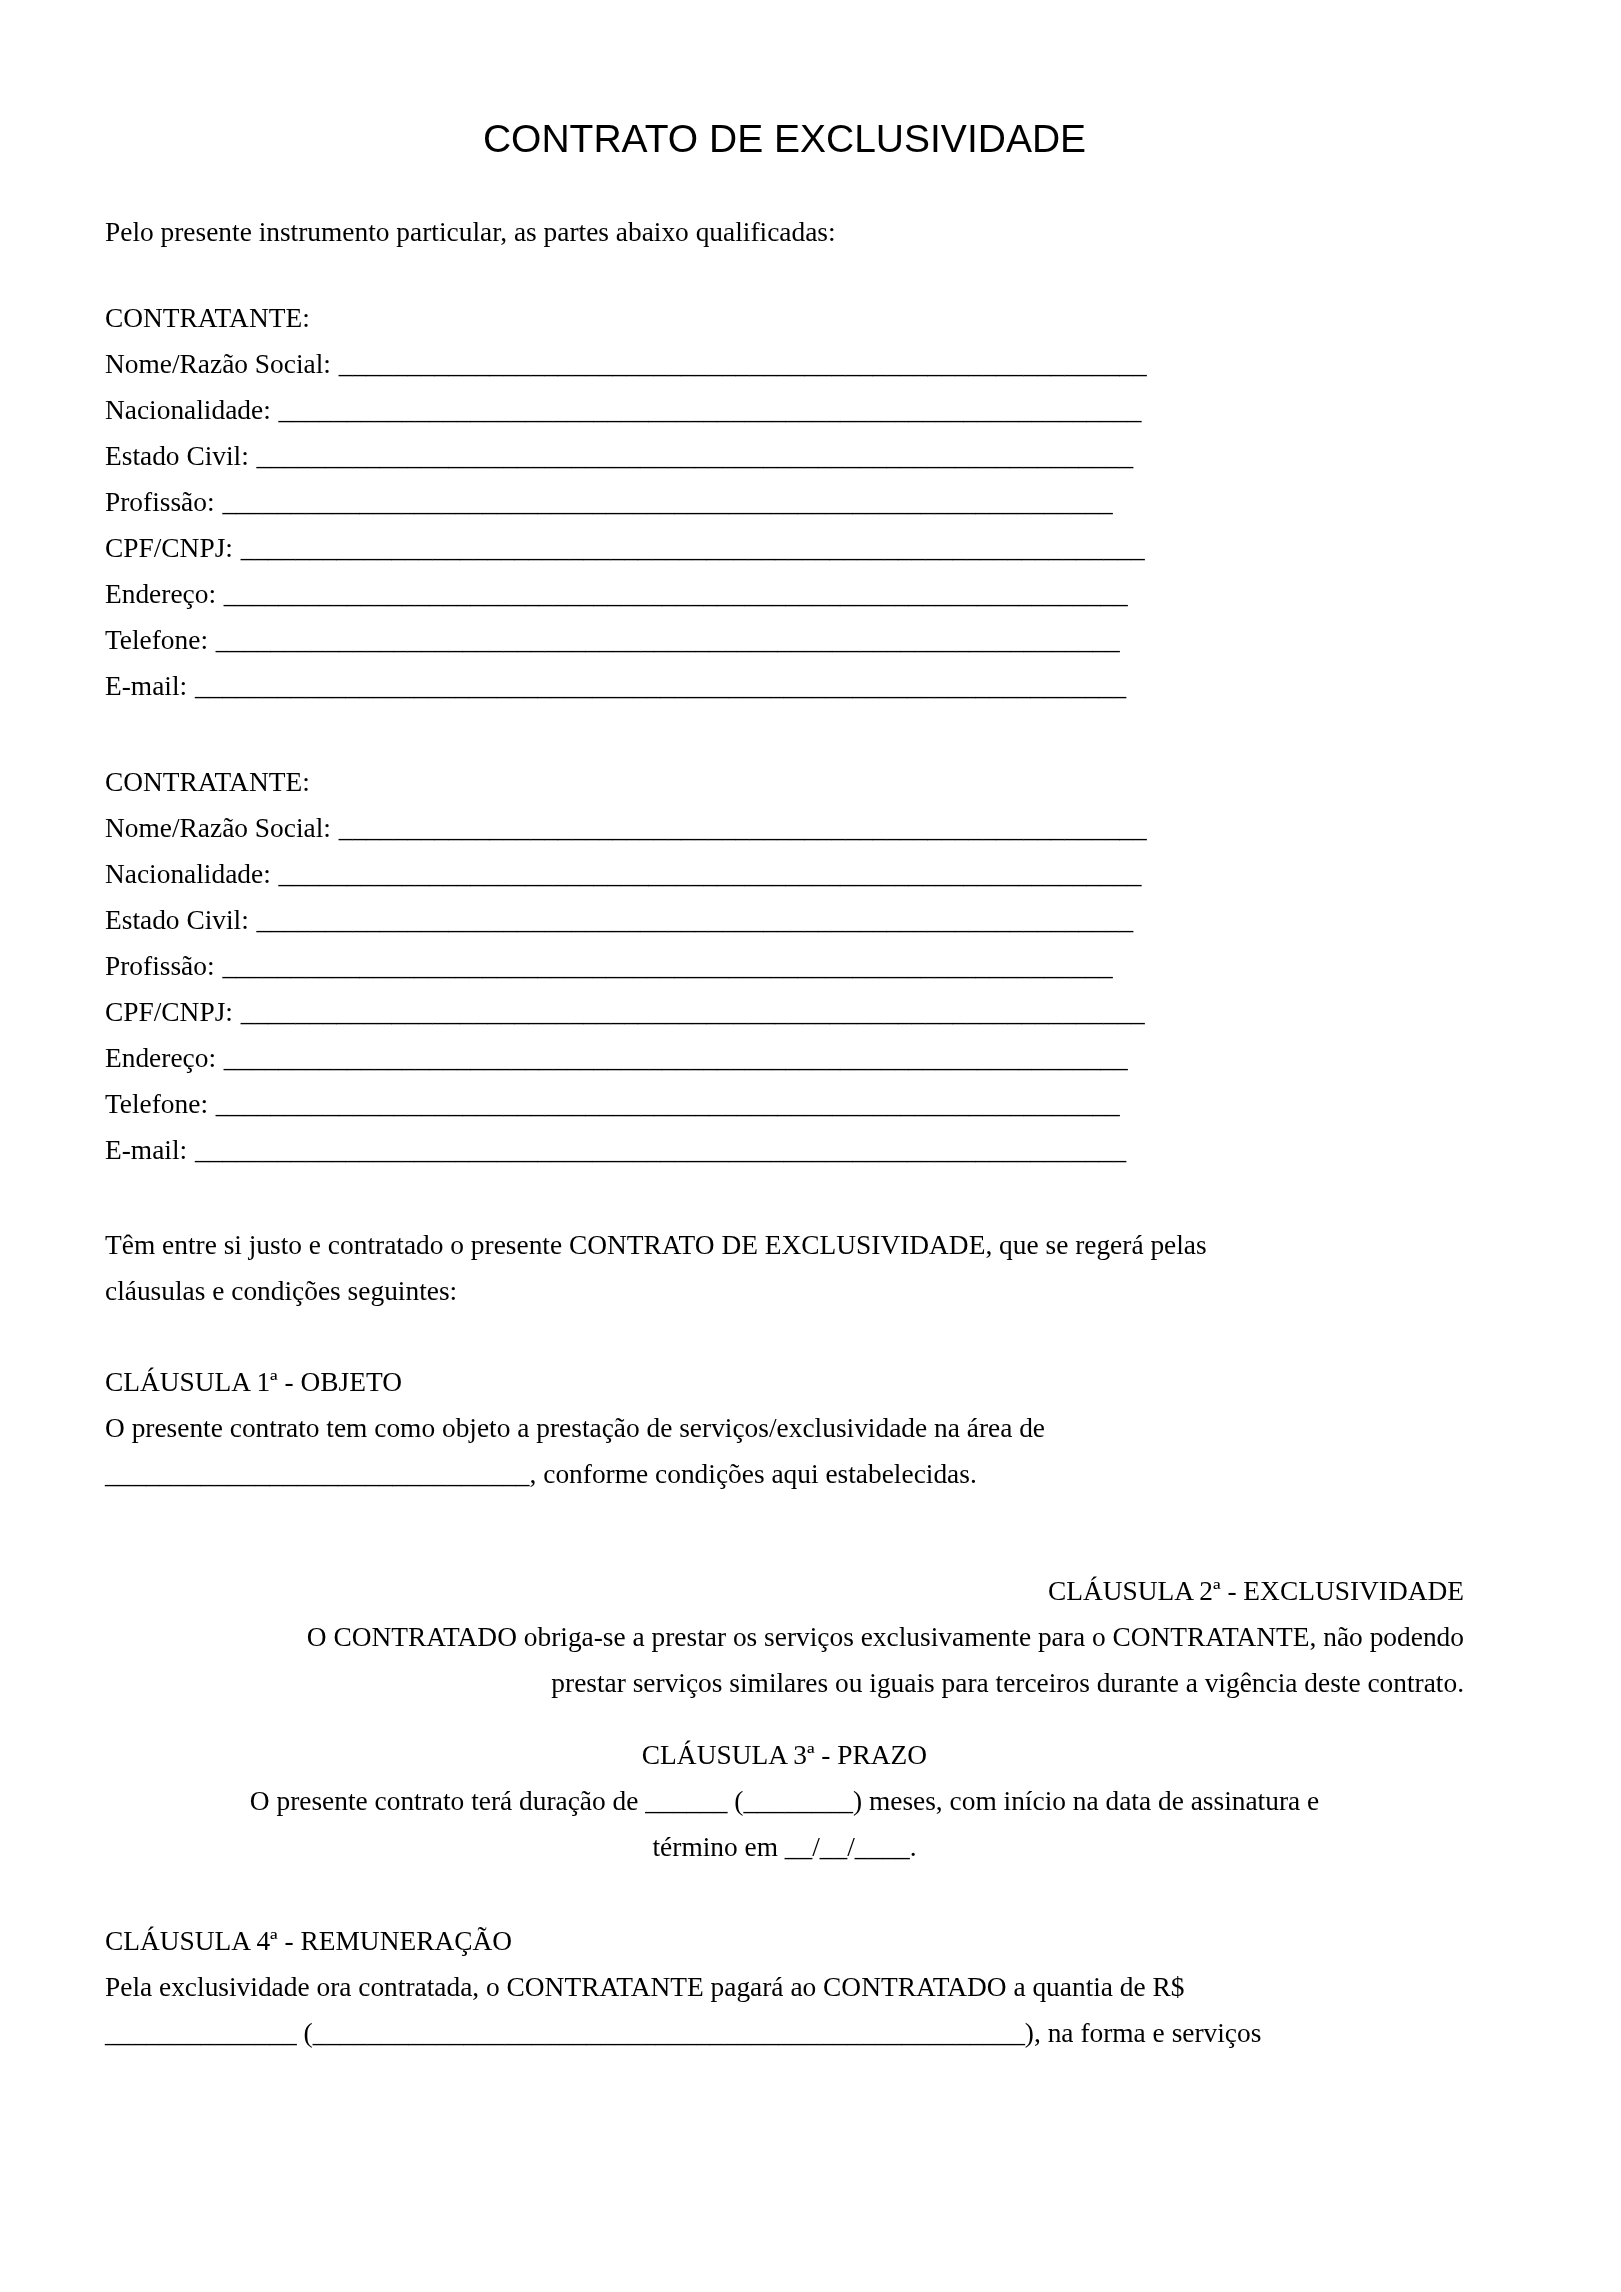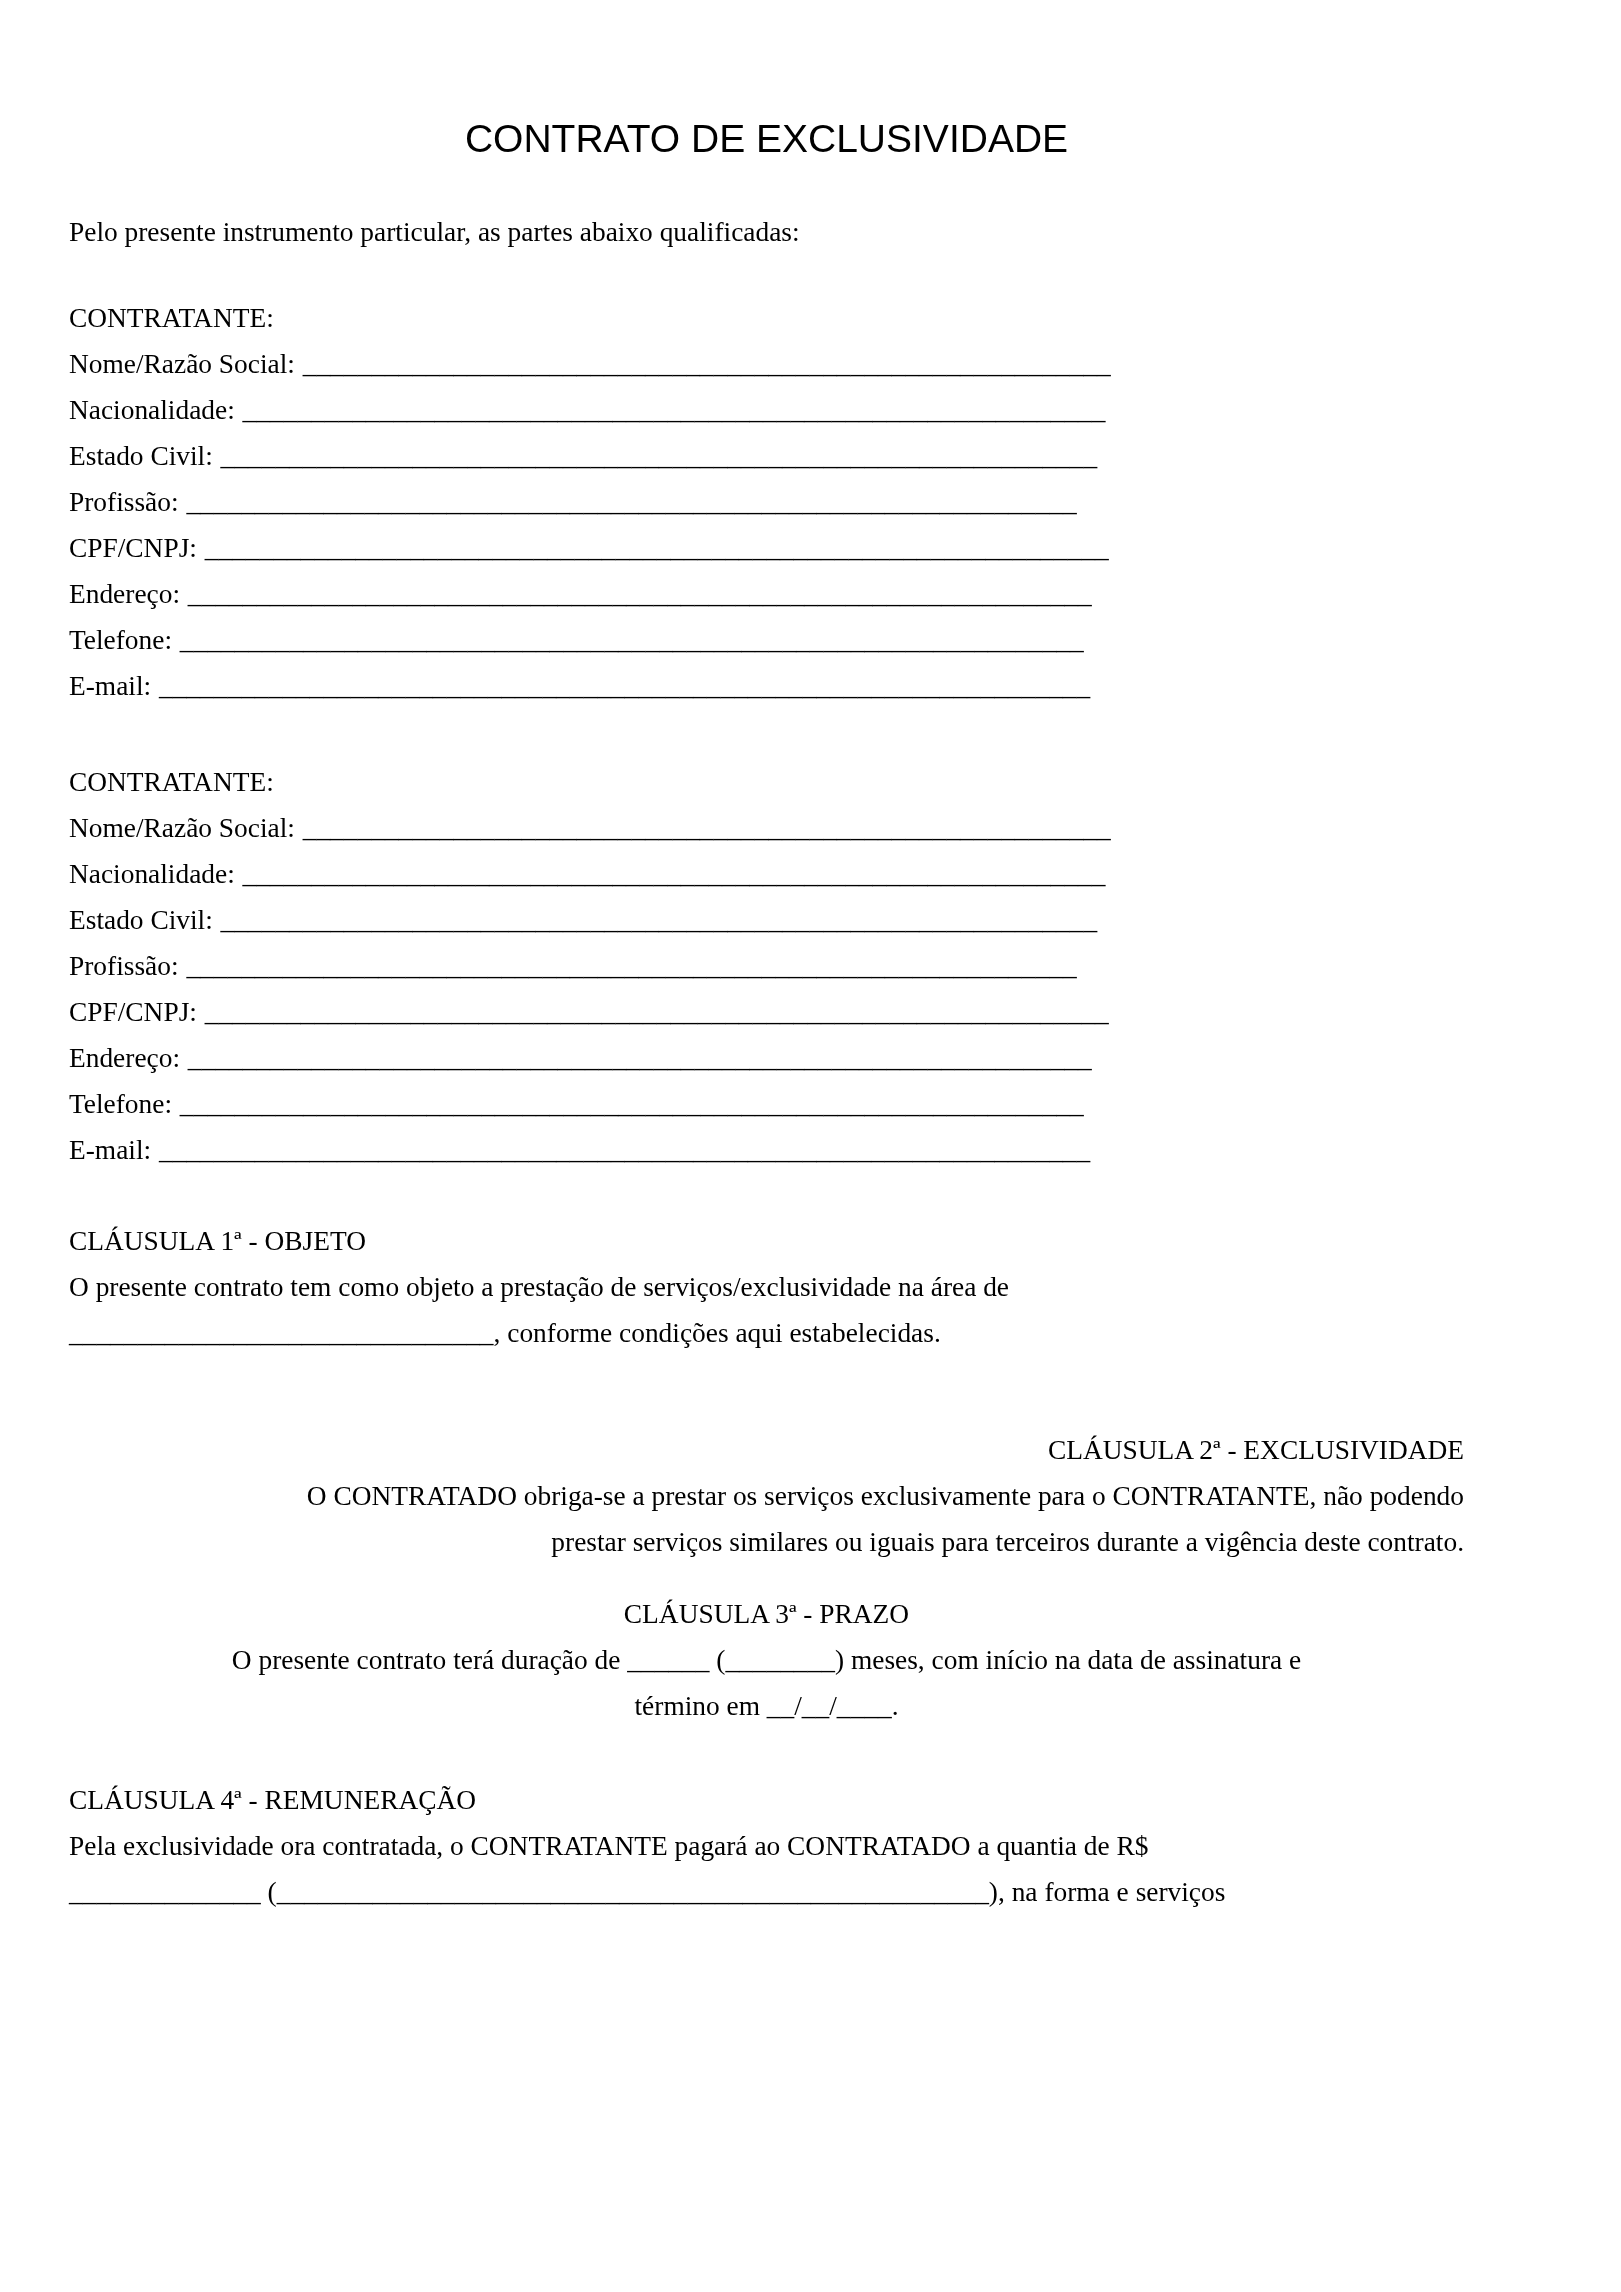--- a/index.html
+++ b/index.html
@@ -7,21 +7,21 @@
     position: relative;
     width: 1621px;
     height: 2293px;
     background: #ffffff;
     color: #000000;
     font-family: "Liberation Sans", sans-serif;
     font-size: 27.4px;
     line-height: 46px;
     overflow: hidden;
   }
-  .content { padding: 116px 157px 0 69px; }
+  .content { padding: 116px 157px 0 105px; }
   .doc-title {
     margin: 0;
     font-size: 39px;
     font-weight: normal;
     line-height: 46px;
     text-align: center;
     white-space: nowrap;
   }
   section { margin: 0; font-family: Liberation Serif, serif; }
   .line { white-space: nowrap; }
@@ -96,20 +96,24 @@
         <span>Endereço:</span><span class="blank">__________________________________________________________________</span>
       </div>
       <div class="line field-row">
         <span>Telefone:</span><span class="blank">__________________________________________________________________</span>
       </div>
       <div class="line field-row">
         <span>E-mail:</span><span class="blank">____________________________________________________________________</span>
       </div>
     </section>
 
+    <section class="sec-agreement">
+      <div class="line">Têm entre si justo e contratado o presente CONTRATO DE EXCLUSIVIDADE, que se regerá pelas</div>
+      <div class="line">cláusulas e condições seguintes:</div>
+    </section>
 
     <section class="sec-clause-1">
       <div class="line">CLÁUSULA 1ª - OBJETO</div>
       <div class="line">O presente contrato tem como objeto a prestação de serviços/exclusividade na área de</div>
       <div class="line">_______________________________, conforme condições aqui estabelecidas.</div>
     </section>
 
     <section class="sec-clause-2">
       <div class="line">CLÁUSULA 2ª - EXCLUSIVIDADE</div>
       <div class="line">O CONTRATADO obriga-se a prestar os serviços exclusivamente para o CONTRATANTE, não podendo</div>

